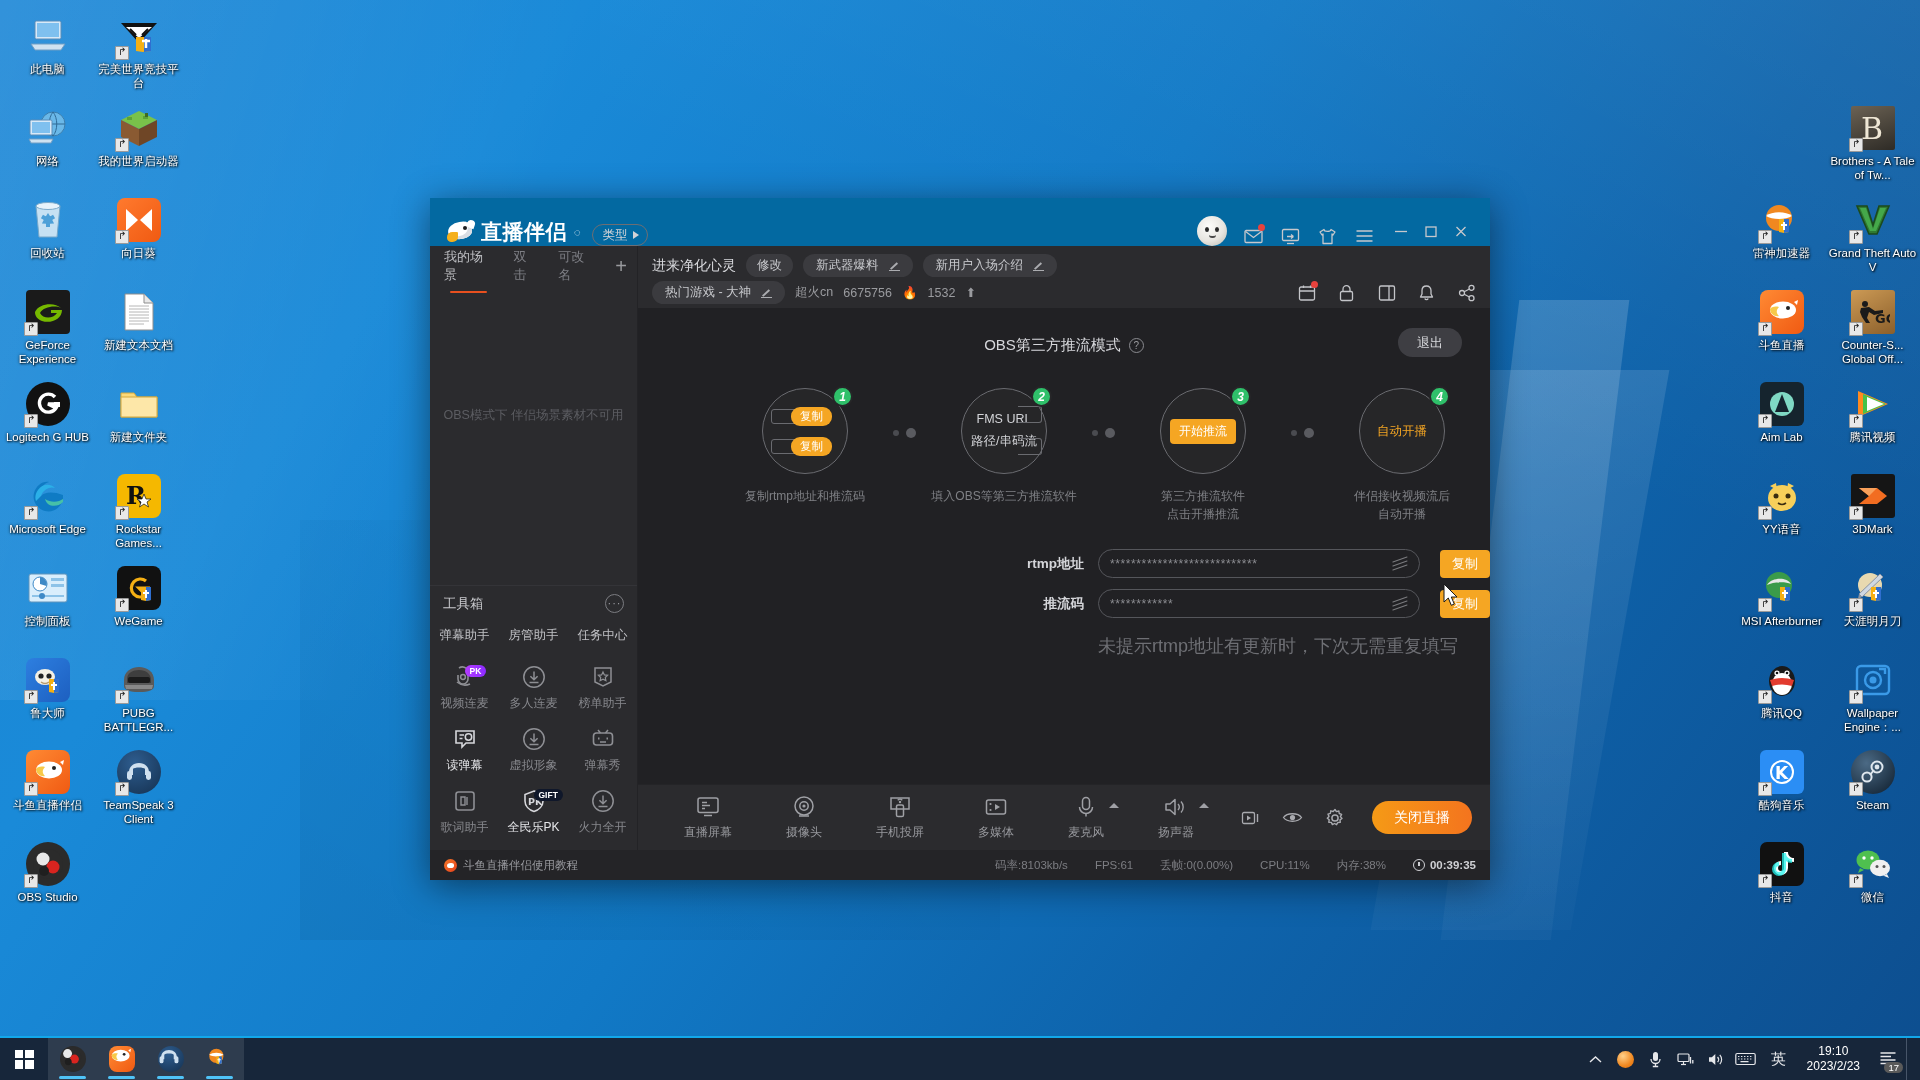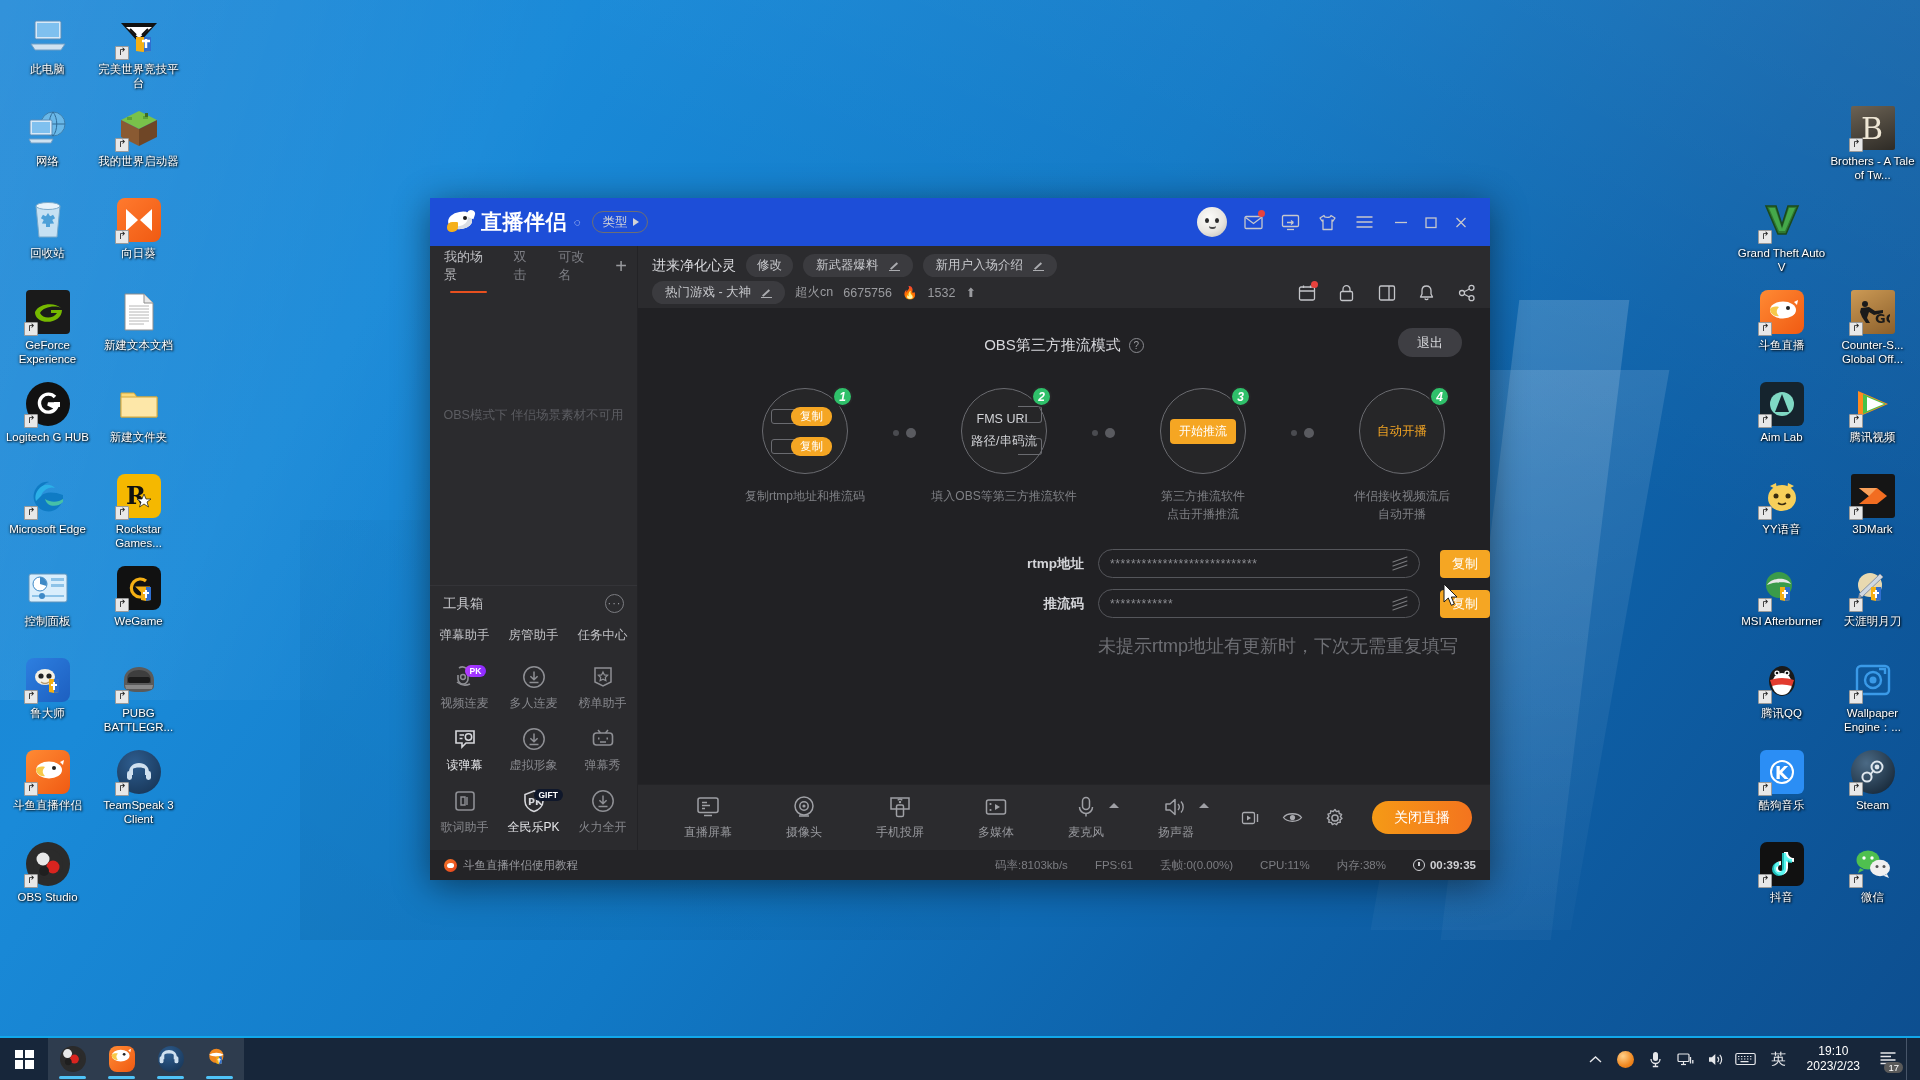--- a/index.html
+++ b/index.html
@@ -45,21 +45,21 @@
               color:#1a1a1a; font-size:10px; line-height:12px; text-align:center; }
   .shortcut::after { content:"↰"; display:block; transform: scaleX(-1) translateY(-1px); }
 
   
   #app {
     position: absolute; left: 430px; top: 198px; width: 1060px; height: 682px;
     background: #2b2b2e; box-shadow: 0 6px 34px rgba(0,0,0,.48);
     display:flex; flex-direction: column; color:#c9cace; overflow:hidden;
   }
   
-  .titlebar { height: 48px; background:#1d4ed8; display:flex; align-items:center;
+  .titlebar { height: 48px; background:#0369a1; display:flex; align-items:flex-end;
               padding: 0 14px 0 16px; flex: 0 0 48px; }
   .logo-wrap { display:flex; align-items:center; gap:7px; }
   .logo-fish { width:28px; height:26px; position:relative; }
   .logo-fish .body { position:absolute; left:2px; top:3px; width:24px; height:17px;
       background:#fff; border-radius: 60% 45% 48% 55%; transform: rotate(-8deg);
       box-shadow: inset -4px -3px 0 #d9dde3; }
   .logo-fish .fin  { position:absolute; left:1px; top:13px; width:11px; height:10px;
       background:#f5b01c; border-radius: 50% 10% 50% 40%; }
   .logo-fish .eye  { position:absolute; left:17px; top:7px; width:4px; height:4px;
       background:#1d1d1f; border-radius:50%; }
@@ -526,20 +526,33 @@
             <text x="5" y="28" font-family="DejaVu Serif, serif" font-size="30" fill="#efe7d5">B</text>
           </svg>
           <span class="shortcut"></span>
         </div>
         <div class="label">Brothers - A Tale of Tw...</div>
       </div>
     </div>
     <div class="icon-row">
       <div class="dicon">
         <div class="glyph" style="">
+          <svg width="40" height="34" viewBox="0 0 40 34">
+            <circle cx="17" cy="15" r="13" fill="#f08820"></circle>
+            <path d="M4 13 C10 8 24 8 30 13 C24 17 10 17 4 13 Z" fill="#fff"></path>
+            <path d="M17 16 L27 16 L27 29 L22 30 L17 29 Z" fill="#f5b014"></path>
+            <path d="M22 16 L27 16 L27 29 L22 30 Z" fill="#2f6fd0"></path>
+            <path d="M19 22 H25 M22 19 V27" stroke="#fff" stroke-width="2"></path>
+          </svg>
+          <span class="shortcut"></span>
+        </div>
+        <div class="label">雷神加速器</div>
+      </div>
+      <div class="dicon">
+        <div class="glyph" style="">
           <svg width="38" height="34" viewBox="0 0 38 34">
             <path d="M3 3 L13 3 L19 22 L25 3 L35 3 L23 31 L15 31 Z" fill="#2f7a32" stroke="#1b4a1d" stroke-width="1.6"></path>
             <path d="M6 5 L12 5 L19 26 L26 5 L32 5 L22 28 L16 28 Z" fill="#45a84a"></path>
           </svg>
           <span class="shortcut"></span>
         </div>
         <div class="label">Grand Theft Auto V</div>
       </div>
     </div>
     <div class="icon-row">

